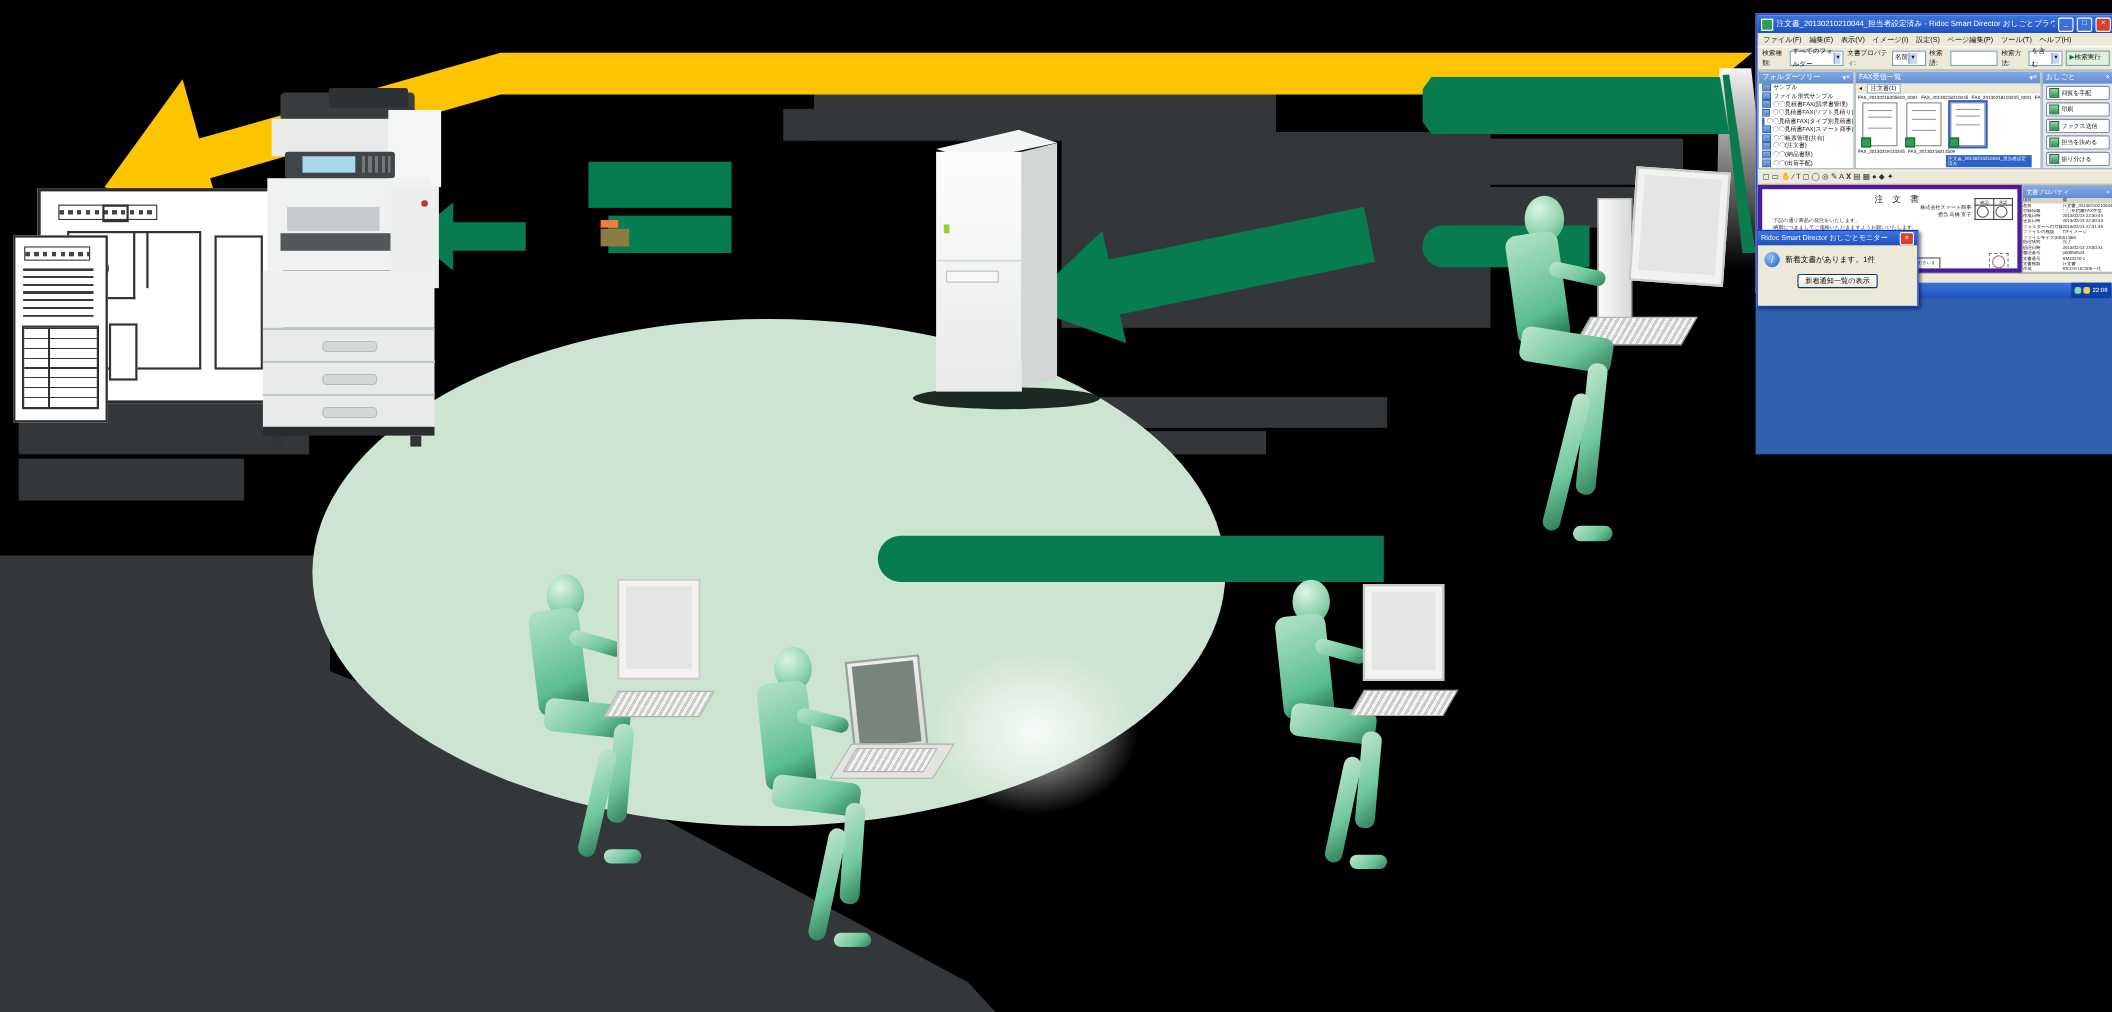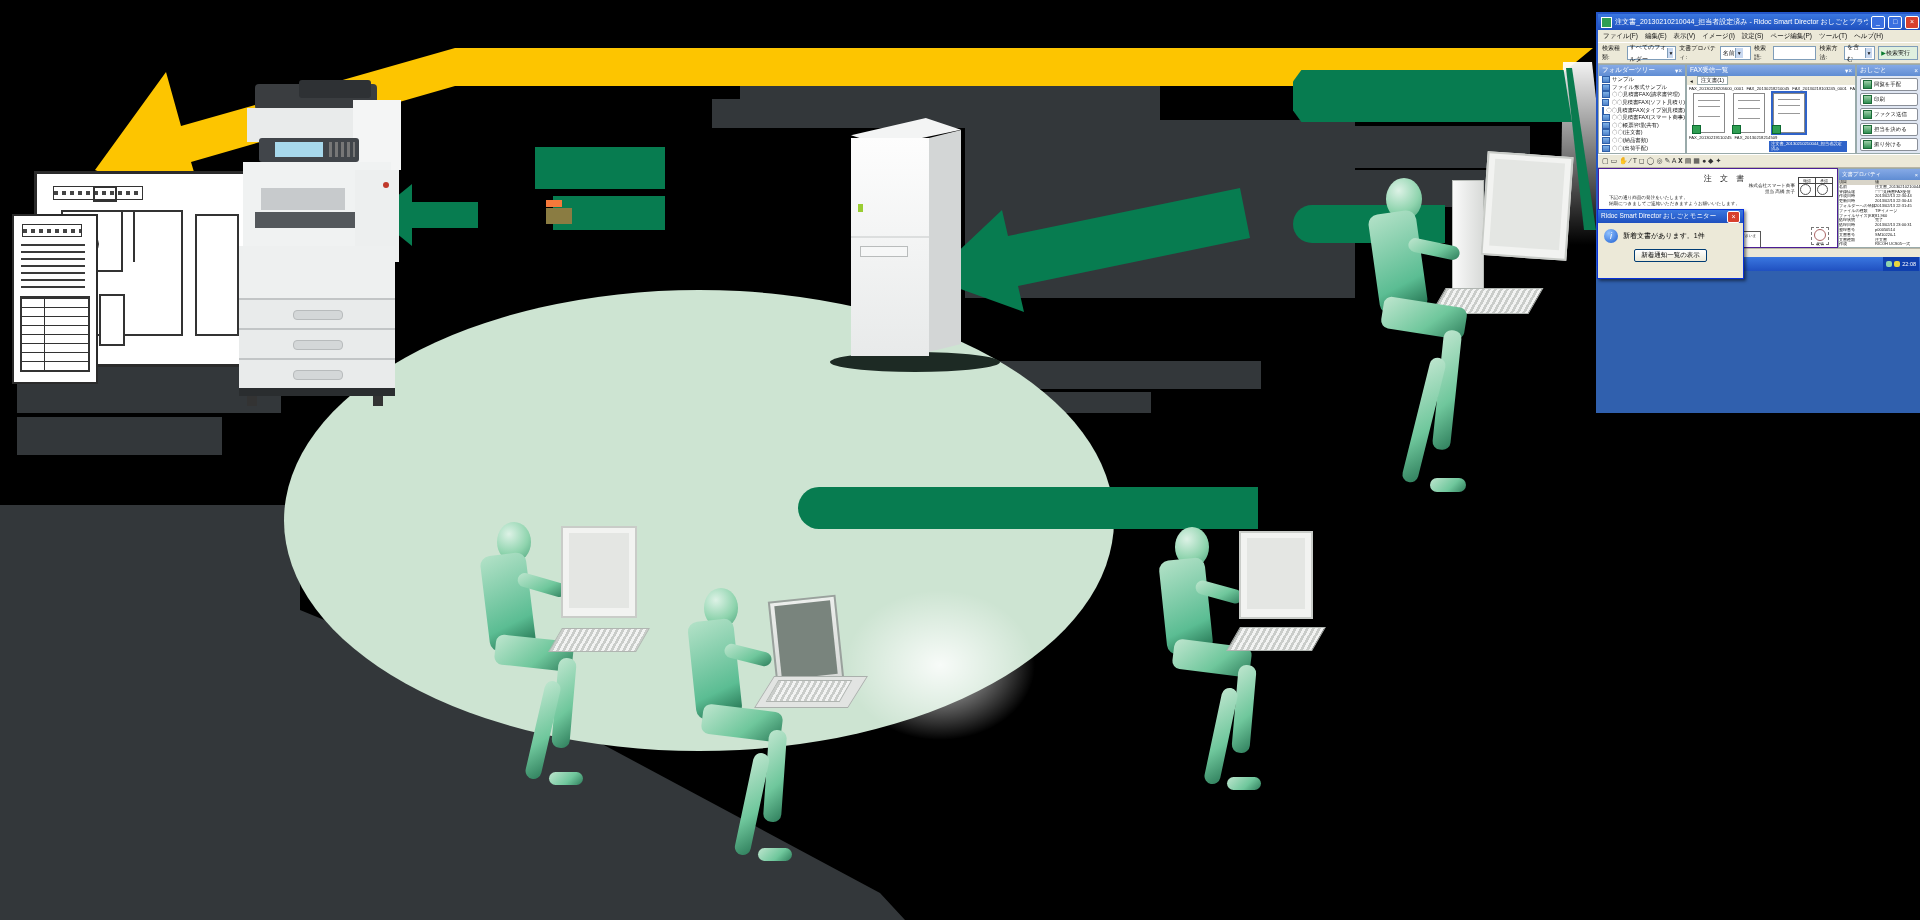--- a/index.html
+++ b/index.html
@@ -58,21 +58,21 @@
   .thumb{width:30px;height:38px;background:#fff;border:1px solid #888;position:relative;}
   .thumb .ic{position:absolute;left:-2px;bottom:-2px;width:7px;height:7px;background:#2f9e52;border:1px solid #0c6b31;}
   .thumb .ln{position:absolute;left:4px;right:4px;height:1px;background:#999;}
   .thumb.sel{outline:2px solid #2f63c9;}
   .selcap{background:#2f63c9;color:#fff;font-size:4.2px;line-height:4.6px;padding:1px 2px;width:74px;}
   .tasks{width:64px;background:#dfe6f2;border:1px solid #9aa;overflow:hidden;}
   .taskbtn{margin:2px 3px;background:#fff;border:1px solid #8a8f98;border-radius:2px;display:flex;align-items:center;gap:2px;height:11px;font-size:5.4px;padding:0 2px;}
   .taskbtn .ti{width:7px;height:7px;background:linear-gradient(#9fd0a8,#2f8e52);border:1px solid #1c6b38;}
   .drawbar{height:12px;background:#ece9d8;border-top:1px solid #fff;border-bottom:1px solid #b9b5a5;font-size:7px;display:flex;align-items:center;gap:3px;padding:0 4px;color:#333;}
   .docrow{display:flex;height:80px;}
-  .docarea{flex:1;background:#fff;border:1px solid #4c1d95;position:relative;font-size:4.6px;color:#222;overflow:hidden;}
+  .docarea{flex:1;background:#fff;border:4px solid #4c1d95;position:relative;font-size:4.6px;color:#222;overflow:hidden;}
   .doct{position:absolute;border-collapse:collapse;font-size:3.8px;}
   .doct td,.doct th{border:.5px solid #444;padding:0 1px;font-weight:normal;white-space:nowrap;}
   .props{width:82px;background:#fff;border:1px solid #9aa;overflow:hidden;}
   .prow{display:flex;font-size:4px;height:4.8px;line-height:4.8px;white-space:nowrap;}
   .prow .k{width:36px;overflow:hidden;}
   .prow .v{flex:1;overflow:hidden;}
   .statusbar{height:8px;display:flex;gap:10px;align-items:center;font-size:5px;background:#ece9d8;border-top:1px solid #b9b5a5;padding:0 6px;}
   .taskstrip{height:14px;background:linear-gradient(180deg,#3a77e0,#2050c0);display:flex;align-items:center;padding:0 3px;gap:2px;}
   .qi{width:8px;height:8px;border-radius:2px;}
   .tray{}

